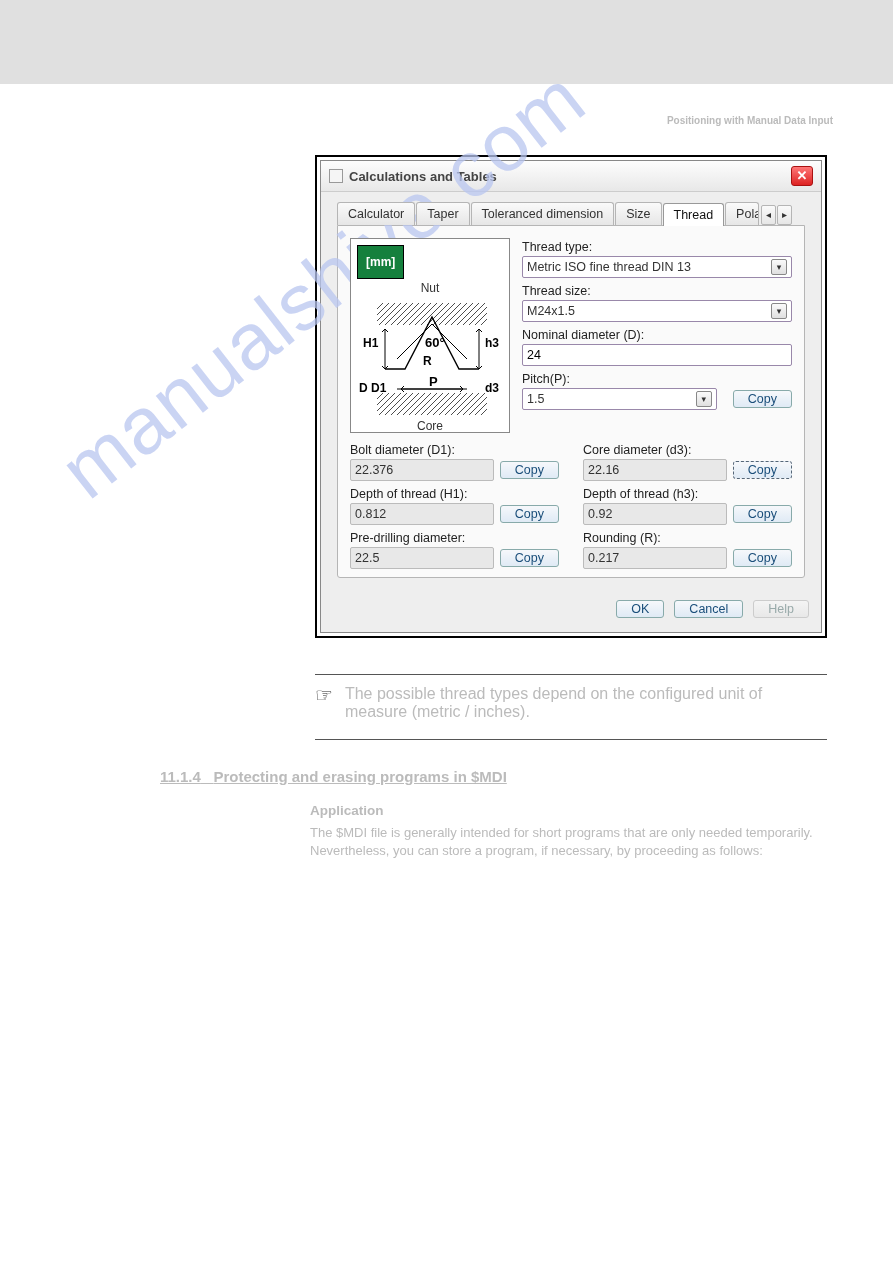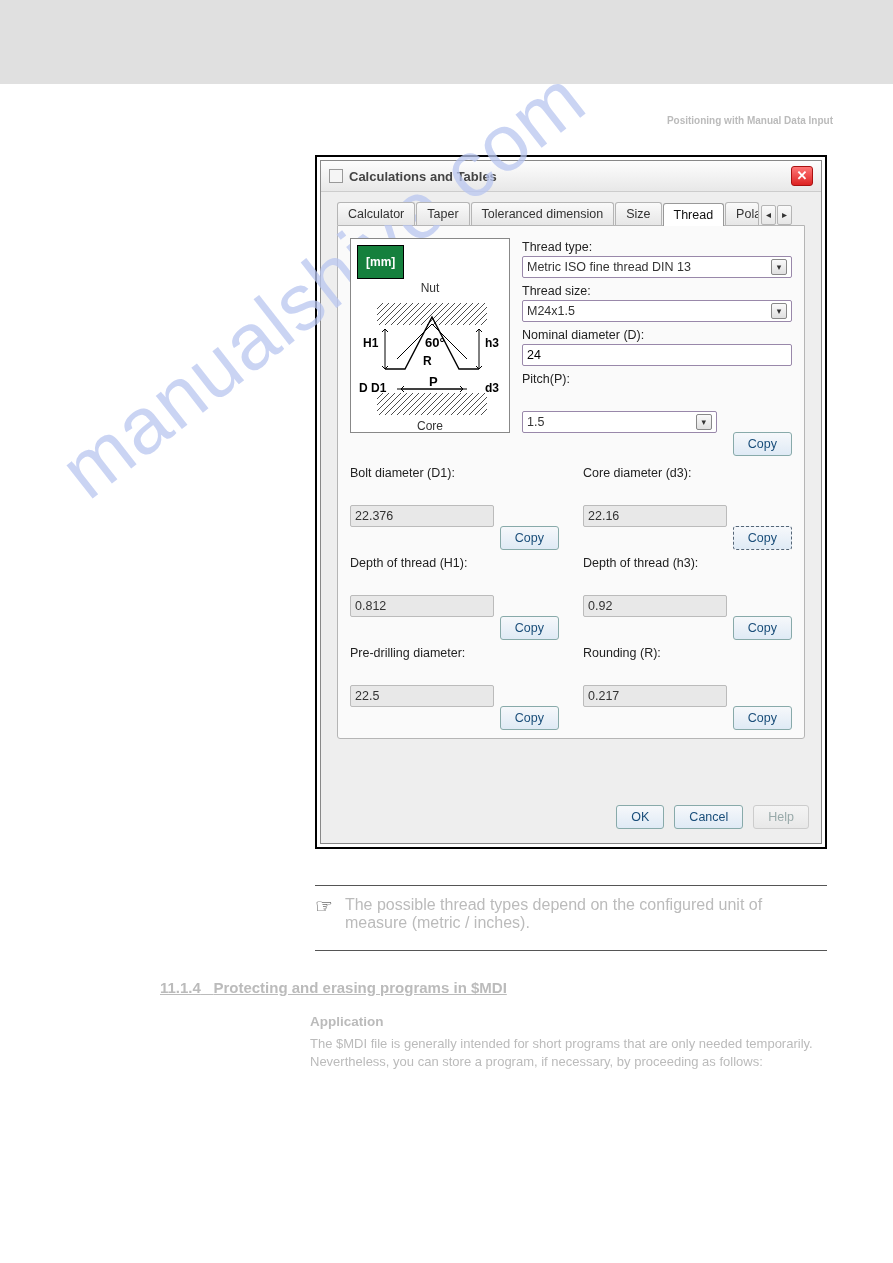--- a/index.html
+++ b/index.html
@@ -27,21 +27,21 @@
   .tab-body { background: #fafafa; margin: 0 16px 12px 16px; border: 1px solid #b5b5b5; border-radius: 0 0 3px 3px; padding: 12px 12px 8px 12px; }
   .row1 { display:flex; gap:12px; }
   .diagram-box { width:160px; height:195px; border:1px solid #888; background:#fff; padding:6px; text-align:center; font-size:12px; color:#333; position:relative; }
   .mm-badge { display:inline-block; background:#15803d; color:#fff; font-weight:bold; font-size:12px; padding:9px 8px; border:1px solid #000; }
   .diagram-svg { display:block; margin:4px auto 0 auto; }
   .right-col { flex:1; display:flex; flex-direction:column; }
   .lbl { font-size:12.5px; color:#222; margin:2px 0 2px 0; }
   .select, .input, .readonly { height:22px; border:1px solid #98a; border-radius:2px; padding:0 4px; font-size:12.5px; background:#fff; }
   .select { display:flex; align-items:center; justify-content:space-between; cursor:pointer; }
   .chev { width:16px; height:16px; border:1px solid #888; background:linear-gradient(to bottom,#fafafa,#e0e0e0); border-radius:2px; font-size:9px; text-align:center; line-height:14px; margin-left:4px;}
-  .copy-btn, .dlg-btn { height:24px; border:1px solid #8aa; border-radius:3px; background:linear-gradient(to bottom,#f6f8fb,#dfeaf5); color:#1a4e7a; cursor:pointer; padding:0 14px; font-size:12.5px;margin-top:44px; }
+  .copy-btn, .dlg-btn { height:18px; border:1px solid #8aa; border-radius:3px; background:linear-gradient(to bottom,#f6f8fb,#dfeaf5); color:#1a4e7a; cursor:pointer; padding:0 14px; font-size:12.5px; }
   .pitch-row { display:flex; gap:16px; align-items:center; }
   .pitch-row .select { flex:1; }
 
   .grid2 { display:grid; grid-template-columns: 1fr 1fr; column-gap: 24px; row-gap:4px; margin-top:8px; }
   .field-row { display:flex; gap:6px; align-items:center; }
   .readonly { text-align:left; background:#e8e8e8; border-color:#bbb; color:#333; flex:1; line-height:20px; }
 
   .dlg-buttons { display:flex; justify-content:flex-end; gap:10px; padding: 10px 12px 14px 16px; }
   .dlg-btn.disabled { color:#9aa; background:linear-gradient(to bottom,#f4f4f4,#e8e8e8); border-color:#ccc; cursor:default; }
   .copy-btn.focused { border:1px dashed #567; }

